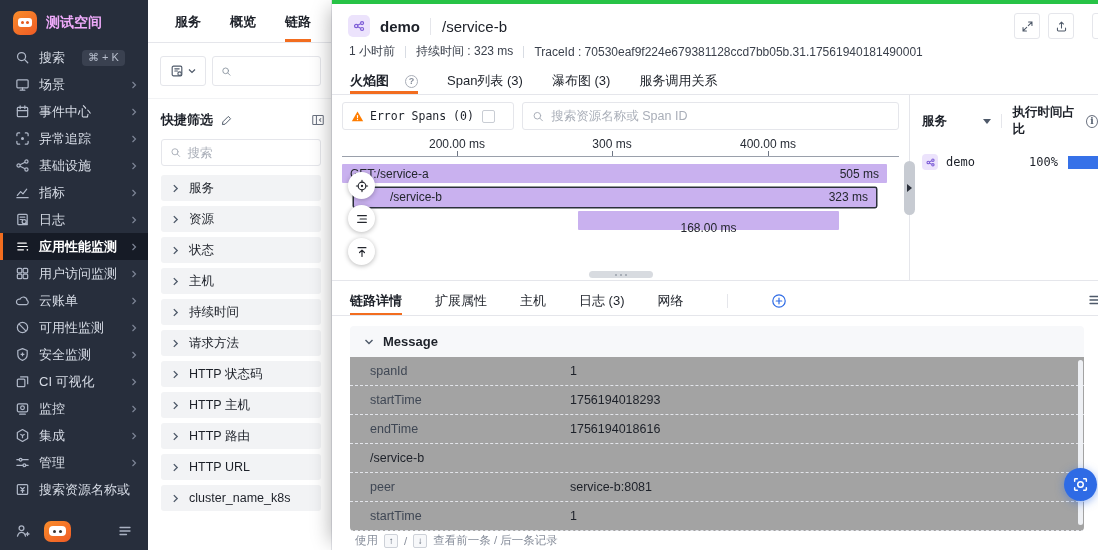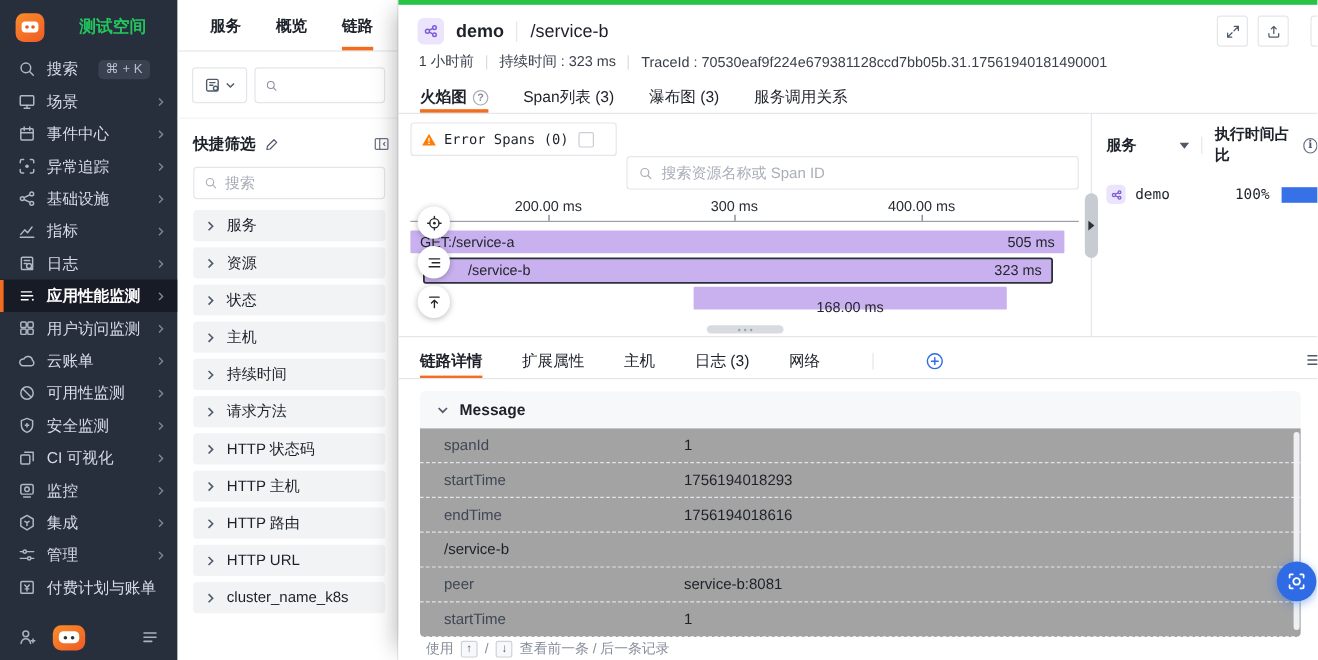--- a/index.html
+++ b/index.html
@@ -6,21 +6,21 @@
   html,body { width:1098px; height:550px; overflow:hidden; }
   body { font-family:"Liberation Sans",sans-serif; background:#fff; position:relative; color:#1d2129; }
   svg { display:block; }
 
   
   .sidebar { position:absolute; left:0; top:0; width:148px; height:100%; background:var(--sidebar-bg,#272e3c); }
   .sb-head { display:flex; align-items:center; gap:9px; padding:11px 12px 9px 13px; }
   .logo { width:24px; height:24px; border-radius:7px; background:linear-gradient(145deg,#f98d2b,#ef5b25); position:relative; flex:none; }
   .logo:before { content:""; position:absolute; left:5px; top:7px; width:14px; height:9px; background:#fff; border-radius:3px; }
   .logo:after { content:""; position:absolute; left:8px; top:10px; width:3px; height:3px; border-radius:50%; background:#e55a1e; box-shadow:5px 0 0 #e55a1e; }
-  .brand { color:#22c55e; font-size:14px; font-weight:bold;margin-left:20px; }
+  .brand { color:#f0abfc; font-size:14px; font-weight:bold; }
   .sb-item { display:flex; align-items:center; gap:9px; height:27px; padding:0 10px 0 14px; font-size:13px; color:#d7dce6; cursor:default; }
   .sb-item .lbl { white-space:nowrap; }
   .sb-icon { width:16px; height:16px; color:#b0b8c8; flex:none; display:flex; align-items:center; justify-content:center; }
   .sb-arrow { margin-left:auto; color:#7d8596; display:flex; }
   .sb-item.active { background:var(--sidebar-active-bg,#161b26); box-shadow:inset 3px 0 0 var(--accent-orange,#f26d1f); font-weight:bold; color:#fff; }
   .sb-item.active .sb-icon { color:#fff; }
   .kbd { background:#3a4150; border-radius:4px; padding:1.5px 6px; font-size:11px; color:#b7bec c; color:#b7becc; margin-left:8px; }
   .sb-foot { position:absolute; bottom:0; left:0; right:0; height:38px; display:flex; align-items:center; padding:0 15px; gap:13px; color:#aab2c2; }
   .robot { width:27px; height:21px; border-radius:7px; background:linear-gradient(145deg,#f98d2b,#ef5b25); position:relative; }
   .robot:before { content:""; position:absolute; left:5px; top:5px; width:17px; height:10px; background:#fff; border-radius:4px; }
@@ -49,33 +49,33 @@
   .d-head { position:absolute; top:9px; left:16px; height:26px; display:flex; align-items:center; gap:10px; }
   .trace-ic { width:22px; height:22px; border-radius:5px; background:var(--purple-icon-bg,#ece3fc); display:flex; align-items:center; justify-content:center; color:var(--purple-icon,#7c5cd6); }
   .d-svc { font-size:15px; font-weight:bold; }
   .d-op { font-size:15px; border-left:1px solid #e5e6eb; padding-left:11px; }
   .d-actions { position:absolute; top:9px; right:24px; display:flex; gap:8px; }
   .d-action { width:26px; height:26px; border:1px solid #e5e6eb; border-radius:3px; display:flex; align-items:center; justify-content:center; color:#4e5969; background:#fff; }
   .d-action.partial { position:absolute; right:-44px; top:0; }
   .d-meta { position:absolute; top:39px; left:17px; display:flex; align-items:center; font-size:12px; color:#3b414c; white-space:nowrap; }
   .d-meta .sep { width:1px; height:12px; background:#d8dce3; margin:0 10px; }
   .d-tabs { position:absolute; top:59px; left:18px; right:40px; height:31px; display:flex; gap:29px; font-size:13px; align-items:flex-start; padding-top:5px; }
-  .d-tab { position:relative; height:26px; display:flex; gap:5px; align-items:center; cursor:default; }
+  .d-tab { position:relative; height:26px; display:flex; gap:16px; align-items:center; cursor:default; }
   .d-tab.active { font-weight:bold; }
   .d-tab.active:after { content:""; position:absolute; left:0; right:0; bottom:0; height:3px; background:var(--accent-orange,#f26d1f); }
   .d-tabline { position:absolute; top:90px; left:0; right:0; border-top:1px solid #e5e6eb; }
   .qmark { width:13px; height:13px; border:1px solid #a9aeb8; border-radius:50%; font-size:9px; color:#868d9a; display:flex; align-items:center; justify-content:center; }
 
   .d-content { position:absolute; top:91px; left:0; right:0; height:186px; border-bottom:1px solid #e5e6eb; display:flex; }
   .flame { width:578px; border-right:1px solid #e5e6eb; position:relative; padding:7px 10px 0 10px; }
   .flame-toolbar { display:flex; gap:8px; }
   .err-box { width:172px; height:28px; border:1px solid #e5e6eb; border-radius:3px; display:flex; align-items:center; gap:6px; padding:0 8px; flex:none; }
   .err-label { font-family:"DejaVu Sans Mono",monospace; font-size:11.5px; font-weight:normal; }
   .checkbox { width:13px; height:13px; border:1px solid #c9cdd4; border-radius:2px; background:#fff; margin-left:2px; }
-  .fl-search { flex:1; height:28px; border:1px solid #e5e6eb; border-radius:3px; display:flex; align-items:center; gap:7px; padding:0 9px; color:#a9aeb8; font-size:12.5px;margin-top:28px; }
+  .fl-search { flex:1; height:28px; border:1px solid #e5e6eb; border-radius:3px; display:flex; align-items:center; gap:7px; padding:0 9px; color:#a9aeb8; font-size:12.5px; }
   .ruler { position:relative; height:22px; margin-top:5px; border-bottom:1px solid #9aa0ab; }
   .tick-label { position:absolute; top:2px; transform:translateX(-50%); font-size:12px; color:#272c35; white-space:nowrap; }
   .tick-mark { position:absolute; bottom:0; width:1px; height:5px; background:#6f7684; }
   .bars { position:relative; margin-top:7px; height:70px; }
   .bar { position:absolute; height:19px; background:var(--span-purple,#c9b1ef); display:flex; align-items:center; justify-content:space-between; gap:10px; padding:0 8px; font-size:12px; color:#23262d; border-radius:1px; cursor:default; }
   .bar .bname { white-space:nowrap; overflow:hidden; }
   .bar .bdur { white-space:nowrap; }
   .bar.selected { box-shadow:0 0 0 1.5px #2b303a; }
   .float-btns { position:absolute; left:16px; top:77px; display:flex; flex-direction:column; gap:6px; z-index:3; }
   .fbtn { width:27px; height:27px; border-radius:50%; background:#fff; box-shadow:0 1px 5px rgba(0,0,0,.28); display:flex; align-items:center; justify-content:center; color:#23262d; }
@@ -352,21 +352,21 @@
         </svg>
       </span>
   </div>
   <div class="sb-item">
     <span class="sb-icon">
         <svg width="15" height="15" viewBox="0 0 16 16" fill="none" stroke="currentColor" stroke-width="1.3" stroke-linecap="round" stroke-linejoin="round">
           <rect x="2.5" y="2.8" width="11" height="10.4" rx="1"></rect>
           <path d="M6 5.8l2 2.2 2-2.2M8 8v3.2M6.4 9.3h3.2"></path>
         </svg>
       </span>
-    <span class="lbl">付费计划与账单</span>
+    <span class="lbl">搜索资源名称或</span>
   </div>
 
   <div class="sb-foot">
     <span>
         <svg width="16" height="16" viewBox="0 0 16 16" fill="none" stroke="currentColor" stroke-width="1.3" stroke-linecap="round">
           <circle cx="6.5" cy="5.2" r="2.4"></circle>
           <path d="M2.5 13.2c.6-2.6 2.1-3.9 4-3.9s3.4 1.3 4 3.9M12.5 9.5v3M11 11h3"></path>
         </svg>
       </span>
     <span class="robot"></span>

